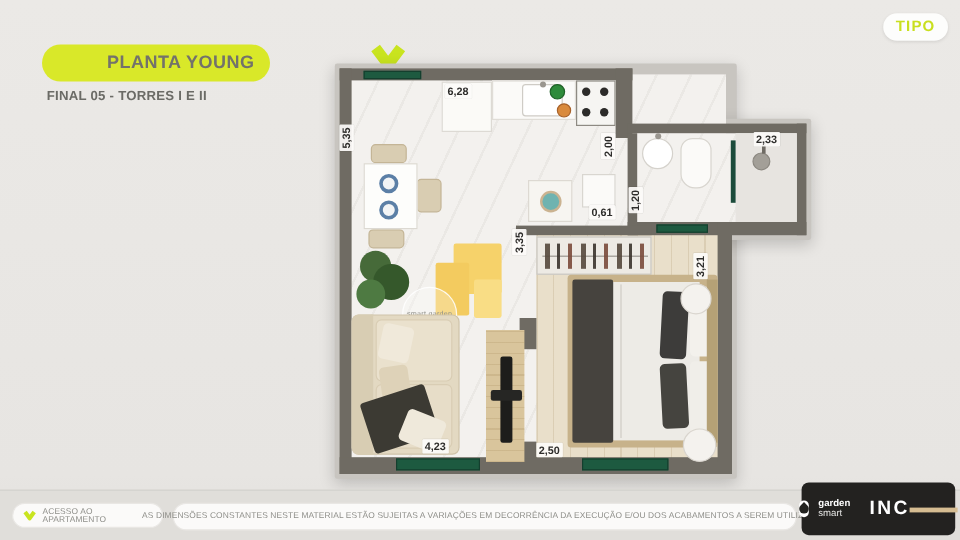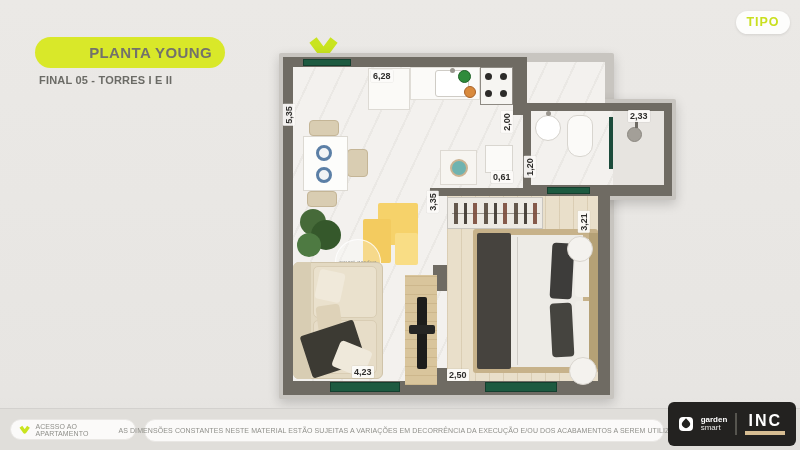--- a/index.html
+++ b/index.html
@@ -147,21 +147,21 @@
     border-radius:11px;display:flex;align-items:center;justify-content:center;}
   #disclaimer-pill span{font-size:7px;color:#8f8f8a;letter-spacing:.1px;white-space:nowrap;}
   #logo-box{position:absolute;left:668px;top:402px;width:128px;height:44px;background:#232220;border-radius:6px;
     display:flex;align-items:center;justify-content:center;gap:8px;}
   #sg-icon{width:14px;height:14px;background:#ffffff;border-radius:4px;display:flex;align-items:center;justify-content:center;}
   #sg-icon i{display:block;width:8px;height:8px;background:#22221f;border-radius:0 50% 50% 50%;transform:rotate(45deg);}
   #sg-text{display:flex;flex-direction:column;line-height:8px;}
   #sg-text .l1{color:#fff;font-size:8px;font-weight:bold;}
   #sg-text .l2{color:#e8e8e6;font-size:8px;}
   #logo-divider{width:2px;height:22px;background:#56554f;}
-  #inc-wrap{display:flex;flex-direction:column;align-items:center;justify-content:center;}
+  #inc-wrap{display:flex;flex-direction:row;align-items:center;justify-content:center;}
   #inc-text{color:#fff;font-size:16px;font-weight:bold;letter-spacing:2px;line-height:16px;}
   #inc-bar{width:40px;height:4px;background:#d6bd92;margin-top:2px;}
 </style>
 </head>
 <body>
 
 <div id="stage">
 
   <div id="title-pill">PLANTA YOUNG</div>
   <div id="subtitle">FINAL 05 - TORRES I E II</div>

